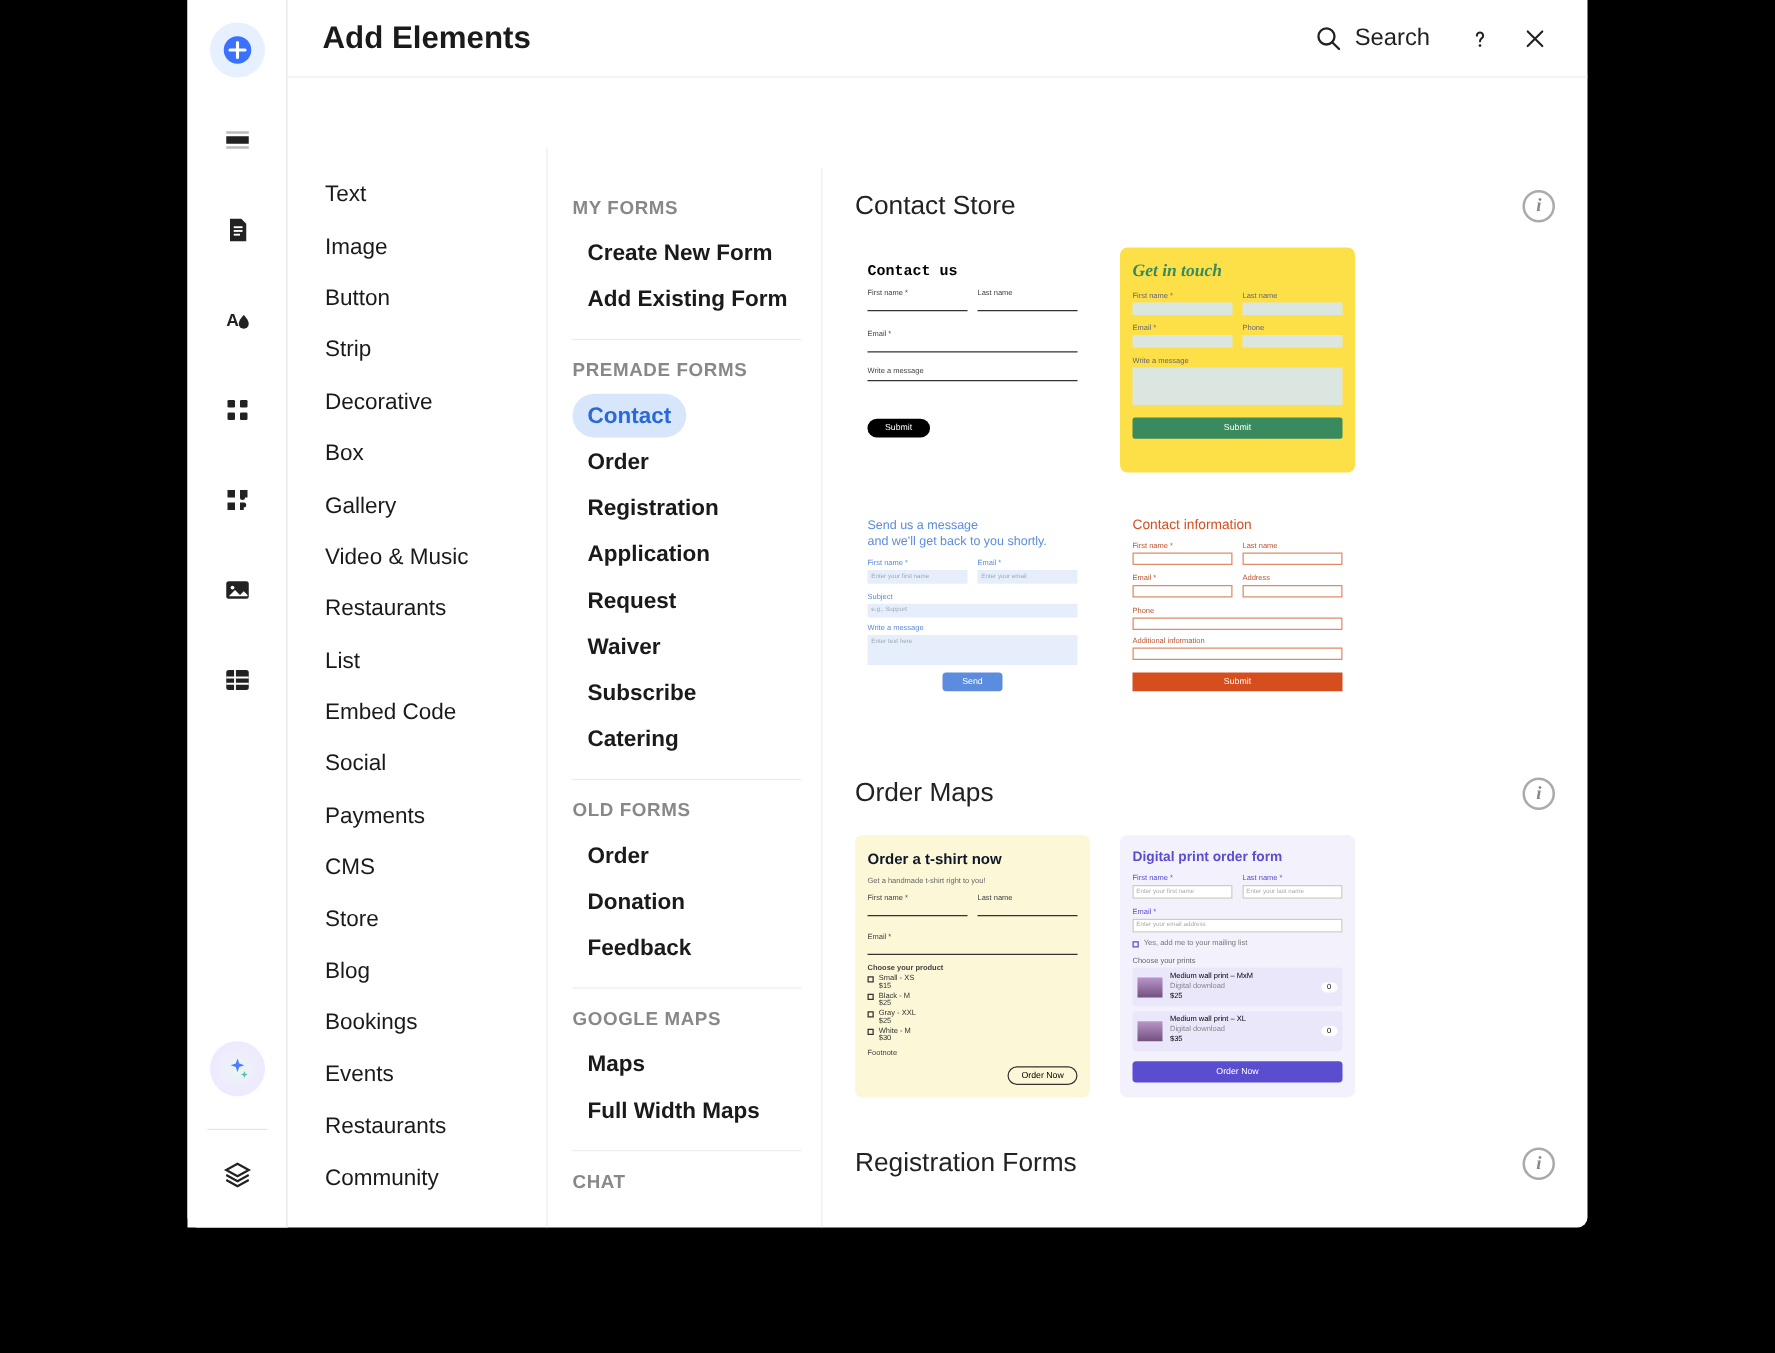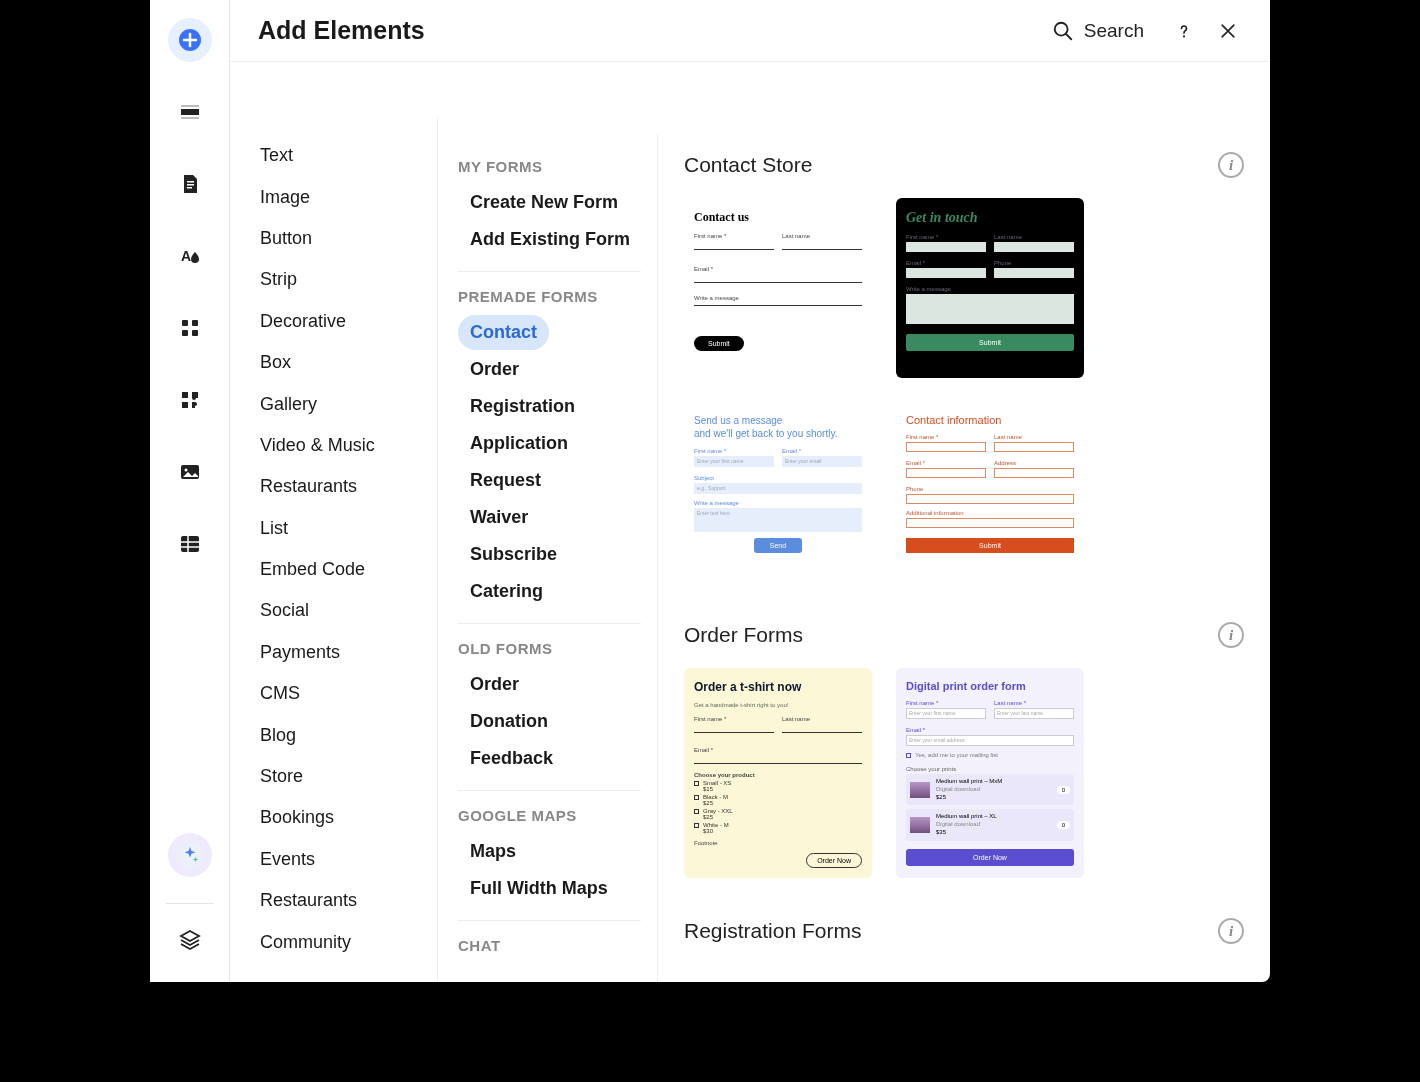--- a/index.html
+++ b/index.html
@@ -35,21 +35,21 @@
 .subitem.active { background: #d7e6fb; color: #2b6ad6; display: inline-block; }
 .divider { height: 1px; background: #eee; margin: 14px 8px 0 0; }
 
 .col3 { flex: 1; padding: 18px 26px; overflow-y: auto; }
 .section-head { display: flex; align-items: center; margin-bottom: 20px; margin-top: 8px;}
 .section-title { font-size: 21px; color: #222; font-weight: 500; }
 .section-head .sspacer { flex:1; }
 .info-icon { width: 26px; height: 26px; border: 2px solid #aaa; border-radius: 50%; display: flex; align-items: center; justify-content: center; color: #888; font-size: 15px; font-weight: 700; cursor: pointer; font-family: Georgia, serif; font-style: italic;}
 .cards { display: flex; flex-wrap: wrap; gap: 24px; margin-bottom: 40px; }
 .card { width: 188px; height: 180px; border-radius: 6px; background: #fff; cursor: pointer; position: relative; font-size: 7px; padding: 12px 10px; overflow:hidden;}
-.card.green { background: #000000; }
+.card.green { background: #fde047; }
 .card.blue { }
 .card.orange { }
 .card.cream { background: #fbf7d7; height: 210px;}
 .card.purple { background: #f3f2fc; height: 210px;}
 .card-title { font-size: 12px; font-weight: 700; margin-bottom: 8px; }
 .card.green .card-title { color: #3a8a5f; font-style: italic; font-family: Georgia, serif; font-size: 14px;}
 .card.blue .card-title { color: #5b8cdd; font-size: 10px; font-weight: 500; line-height: 1.3;}
 .card.orange .card-title { color: #d64e1e; font-size: 11px; font-weight: 500;}
 .card.purple .card-title { color: #5a4dcf; font-size: 11px; font-weight: 600;}
 .card.cream .card-title { color: #0f172a; font-size: 12px; font-weight: 800;}
@@ -198,41 +198,41 @@
           <div class="cat">Decorative</div>
           <div class="cat">Box</div>
           <div class="cat">Gallery</div>
           <div class="cat">Video &amp; Music</div>
           <div class="cat">Restaurants</div>
           <div class="cat">List</div>
           <div class="cat">Embed Code</div>
           <div class="cat">Social</div>
           <div class="cat">Payments</div>
           <div class="cat">CMS</div>
+          <div class="cat">Store</div>
           <div class="cat">Blog</div>
-          <div class="cat">Store</div>
           <div class="cat">Bookings</div>
           <div class="cat">Events</div>
           <div class="cat">Restaurants</div>
           <div class="cat">Community</div>
         </div>
 
       <div class="col2" id="col2"><div class="group-label">MY FORMS</div><div class="subitem">Create New Form</div><div class="subitem">Add Existing Form</div><div class="divider"></div><div class="group-label">PREMADE FORMS</div><div class="subitem active">Contact</div><br><div class="subitem">Order</div><div class="subitem">Registration</div><div class="subitem">Application</div><div class="subitem">Request</div><div class="subitem">Waiver</div><div class="subitem">Subscribe</div><div class="subitem">Catering</div><div class="divider"></div><div class="group-label">OLD FORMS</div><div class="subitem">Order</div><div class="subitem">Donation</div><div class="subitem">Feedback</div><div class="divider"></div><div class="group-label">GOOGLE MAPS</div><div class="subitem">Maps</div><div class="subitem">Full Width Maps</div><div class="divider"></div><div class="group-label">CHAT</div></div>
 
       <div class="col3">
 
         <div class="section-head">
           <div class="section-title">Contact Store</div>
           <div class="sspacer"></div>
           <div class="info-icon">i</div>
         </div>
         <div class="cards">
 
           <div class="card">
-            <div class="card-title" style="font-family: Liberation Serif, serif; font-size:12px;">Contact us</div>
+            <div class="card-title" style="font-family: Liberation Mono, monospace; font-size:12px;">Contact us</div>
             <div class="frow">
                 <div class="fcol">
                   <div class="flabel">First name *</div>
                   <div class="fline"></div>
                 </div>
                 <div class="fcol">
                   <div class="flabel">Last name</div>
                   <div class="fline"></div>
                 </div>
               </div>
@@ -319,21 +319,21 @@
               <div class="fbox"></div>
             <div style="height:6px"></div>
             <div class="flabel">Additional information</div>
               <div class="fbox"></div>
             <div style="height:10px"></div>
             <div class="btn-orange">Submit</div>
           </div>
         </div>
 
         <div class="section-head">
-          <div class="section-title">Order Forms</div>
+          <div class="section-title">Order Maps</div>
           <div class="sspacer"></div>
           <div class="info-icon">i</div>
         </div>
         <div class="cards">
 
           <div class="card cream">
             <div class="card-title">Order a t-shirt now</div>
             <div class="sub7">Get a handmade t-shirt right to you!</div>
             <div class="frow">
                 <div class="fcol">

